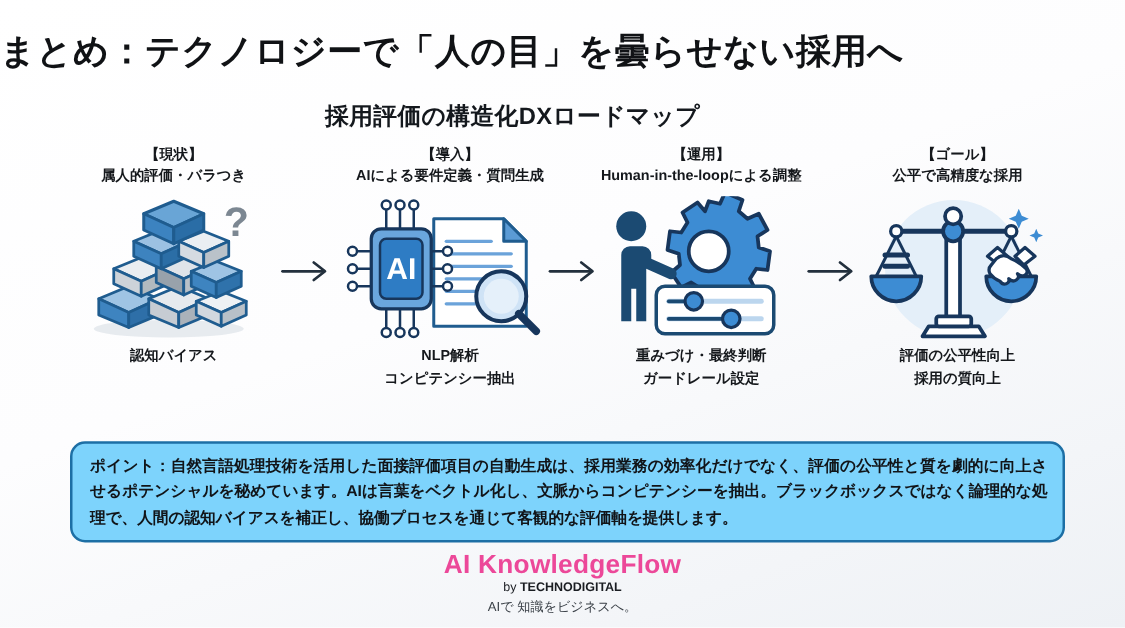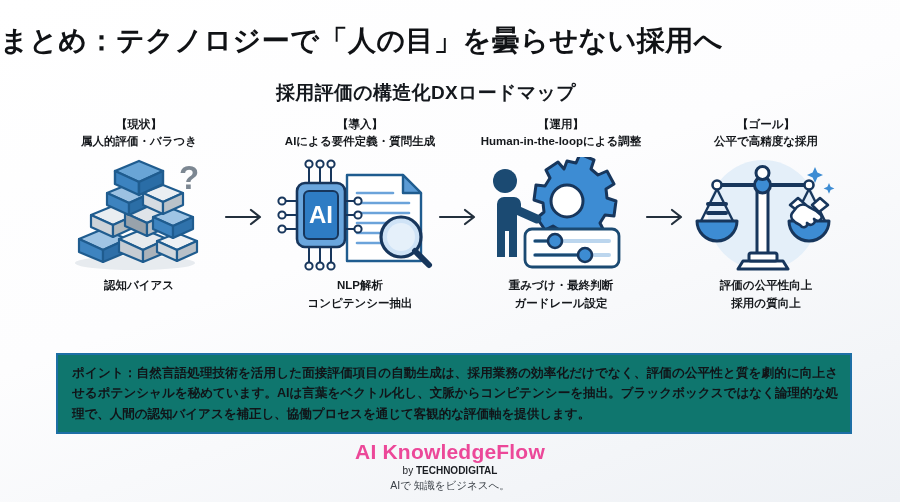--- a/index.html
+++ b/index.html
@@ -33,21 +33,21 @@
     font-size: 28px;
     font-weight: 700;
     letter-spacing: 0.5px;
     color: #101215;
     white-space: nowrap;
   }
 
   .subtitle {
     position: absolute;
     top: 80px;
-    left: 16px;
+    left: 0;
     width: 820px;
     text-align: center;
     font-size: 19px;
     font-weight: 700;
     color: #14181d;
     letter-spacing: 0.3px;
   }
 
   
   .steps {
@@ -110,22 +110,22 @@
   .arrow-3 { left: 645px; }
 
   
   .point-box {
     position: absolute;
     left: 56px;
     top: 353px;
     width: 796px;
     box-sizing: border-box;
     border: 2px solid #1d6fa5;
-    border-radius: 0;
-    background: #0f766e;
+    border-radius: 12px;
+    background: #7dd3fc;
     padding: 8px 12px 8px 14px;
   }
   .point-text {
     font-size: 12.6px;
     line-height: 1.62;
     font-weight: 700;
     color: #111418;
     text-align: justify;
     text-justify: inter-ideograph;
     letter-spacing: -0.1px;

